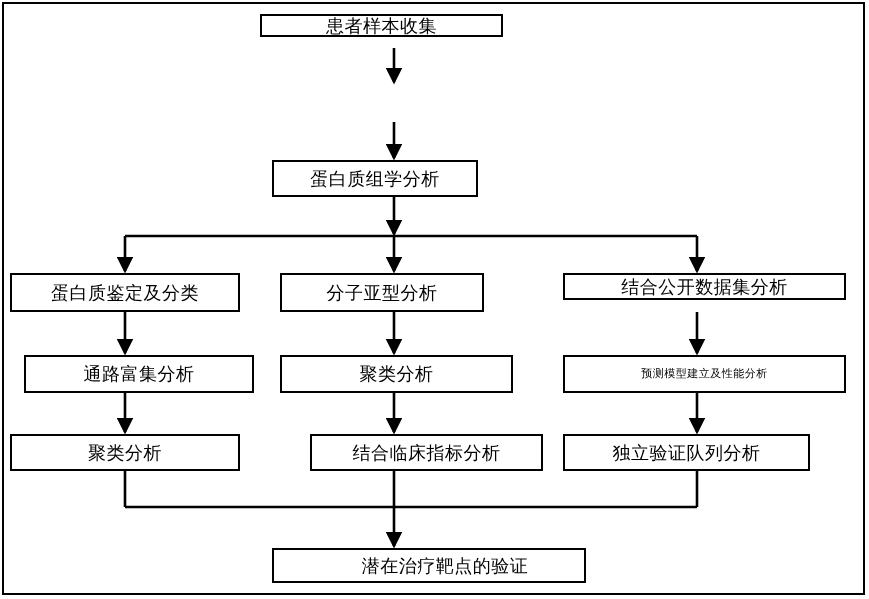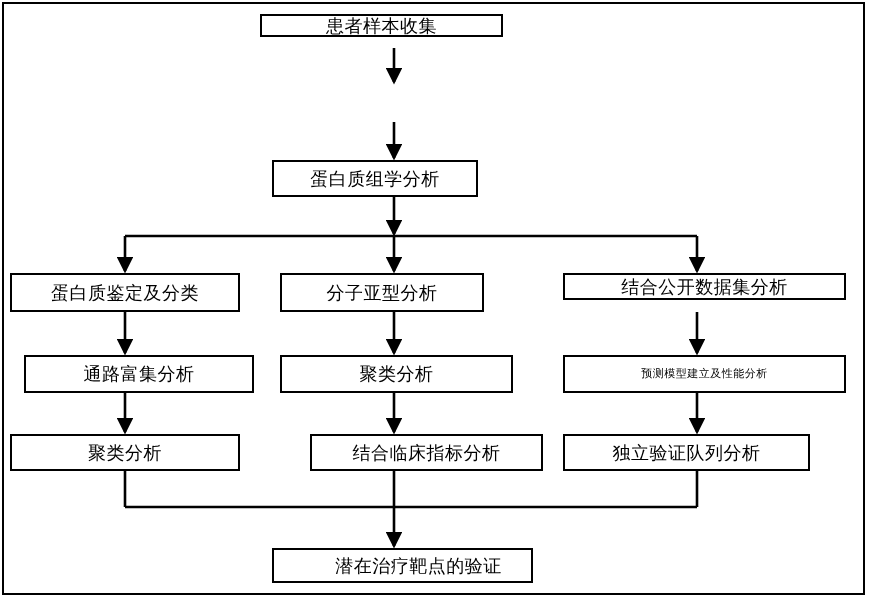--- a/index.html
+++ b/index.html
@@ -145,17 +145,17 @@
   </div>
 
   <div class="node fs-17" style="left:563px; top:355px; width:283px; height:38px;">
     <span class="node-label">预测模型建立及性能分析</span>
   </div>
 
   <div class="node fs-18" style="left:563px; top:434px; width:247px; height:37px;">
     <span class="node-label">独立验证队列分析</span>
   </div>
 
-  <div class="node fs-18" style="left:272px; top:548px; width:261px; height:35px;padding-left:32px;">
+  <div class="node fs-18" style="left:272px; top:548px; width:314px; height:35px;padding-left:32px;">
     <span class="node-label">潜在治疗靶点的验证</span>
   </div>
 
 </div>
 
 </body></html>

